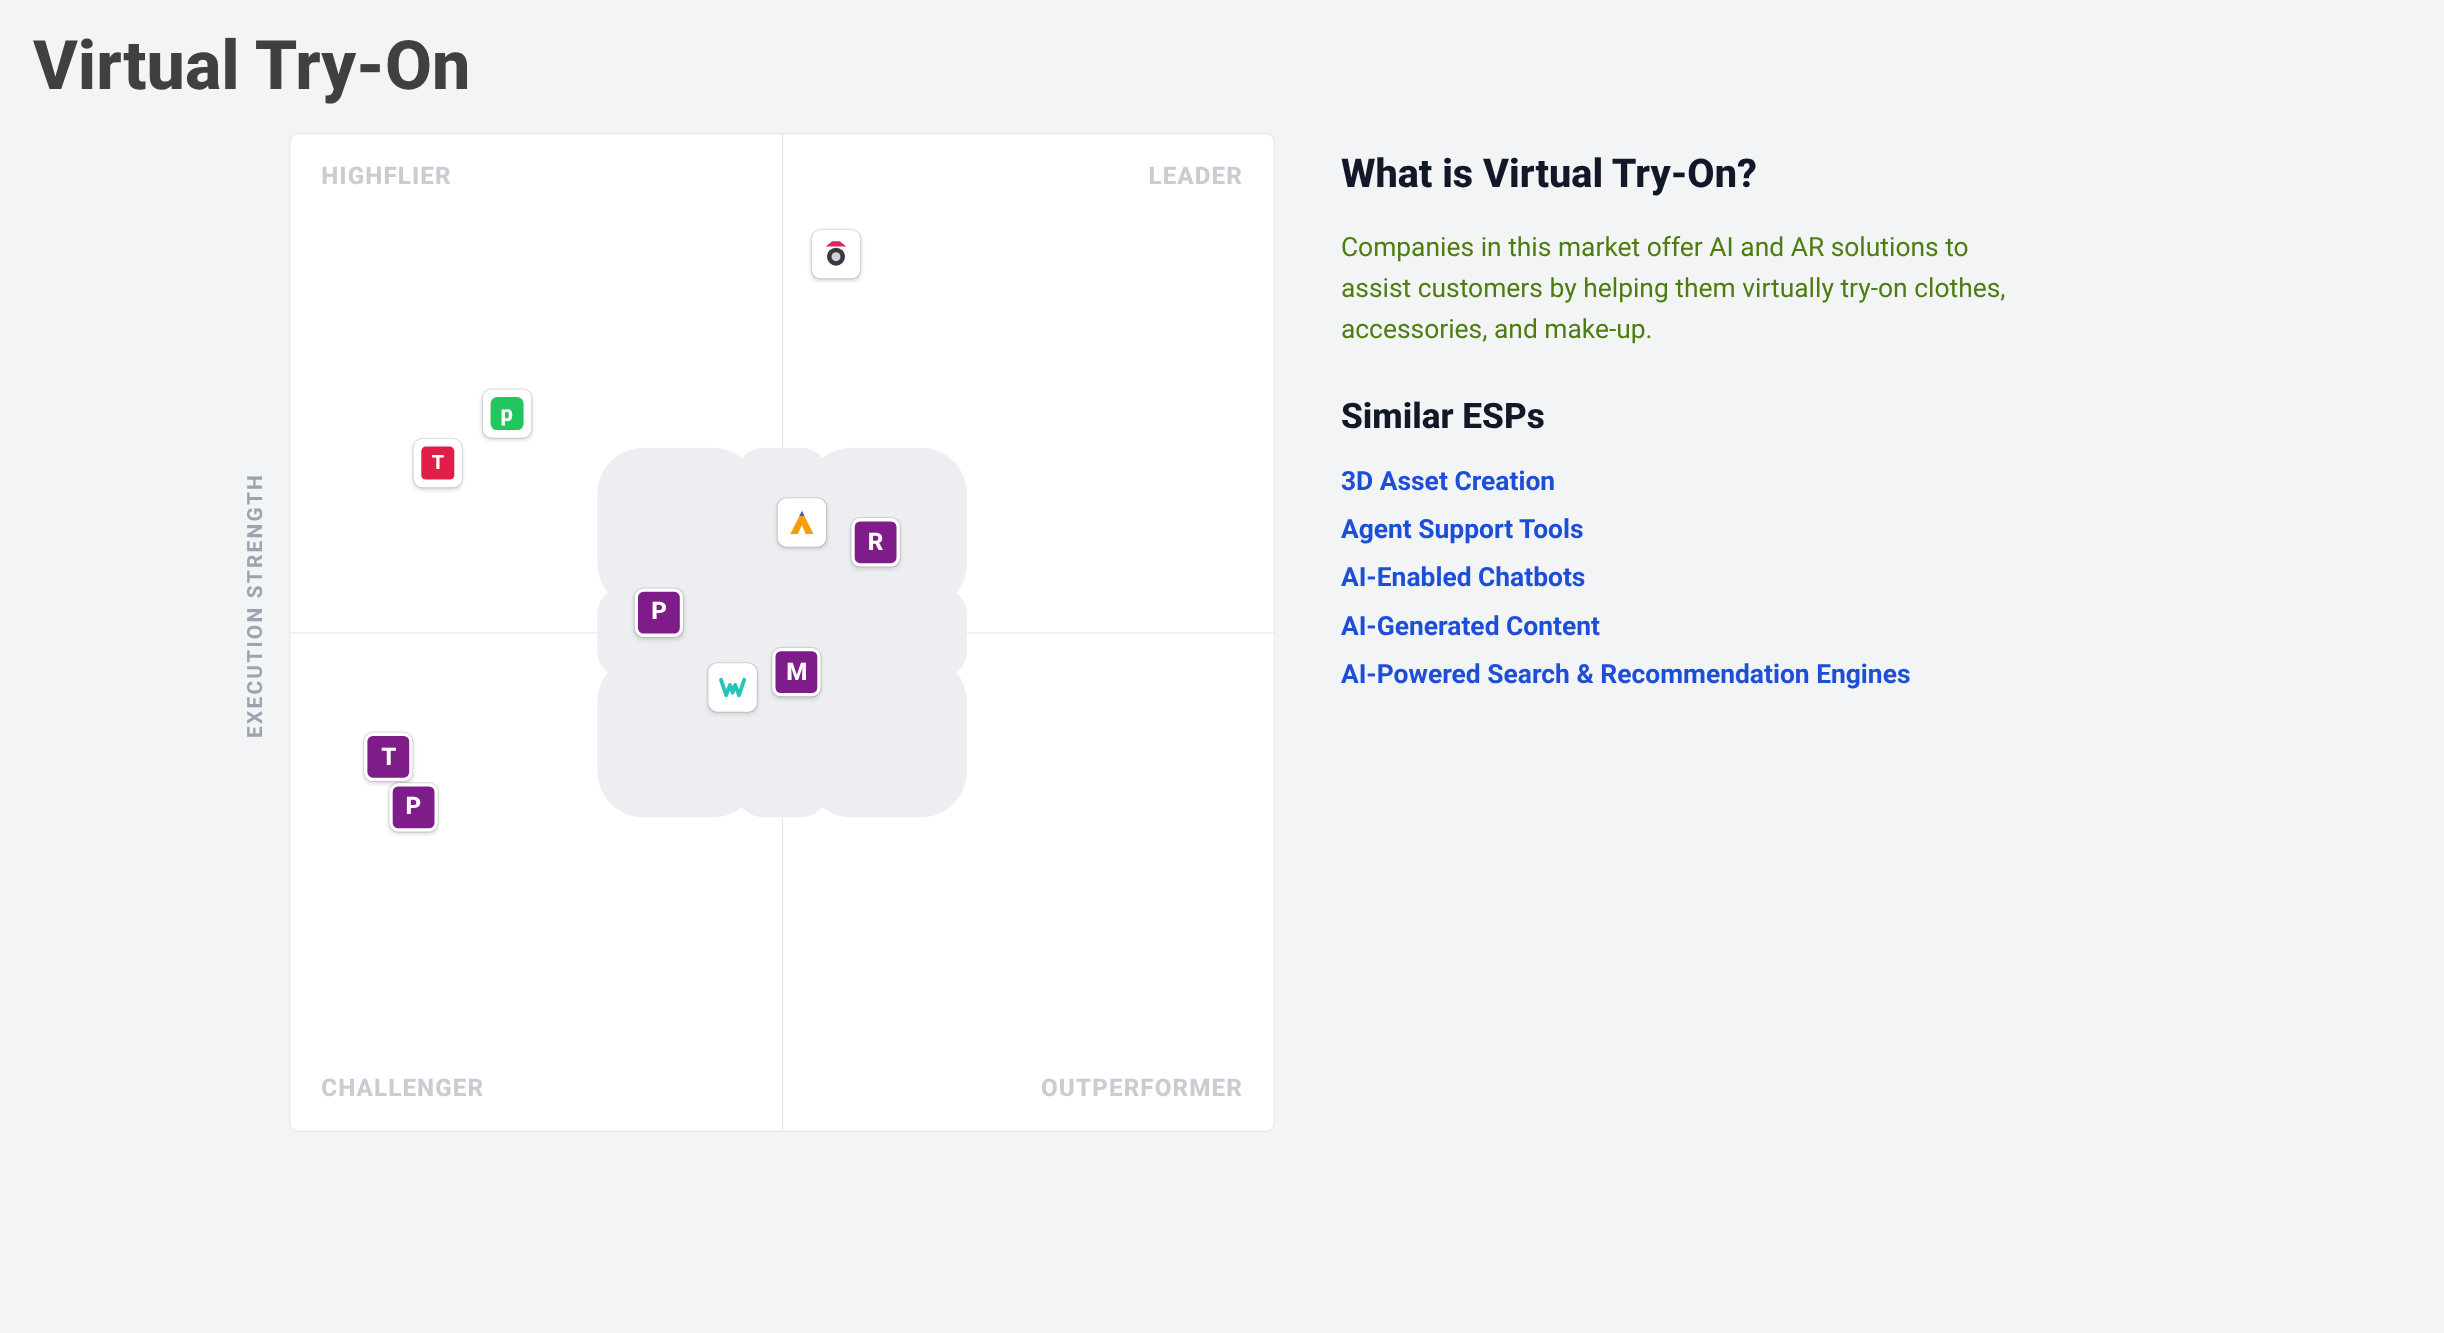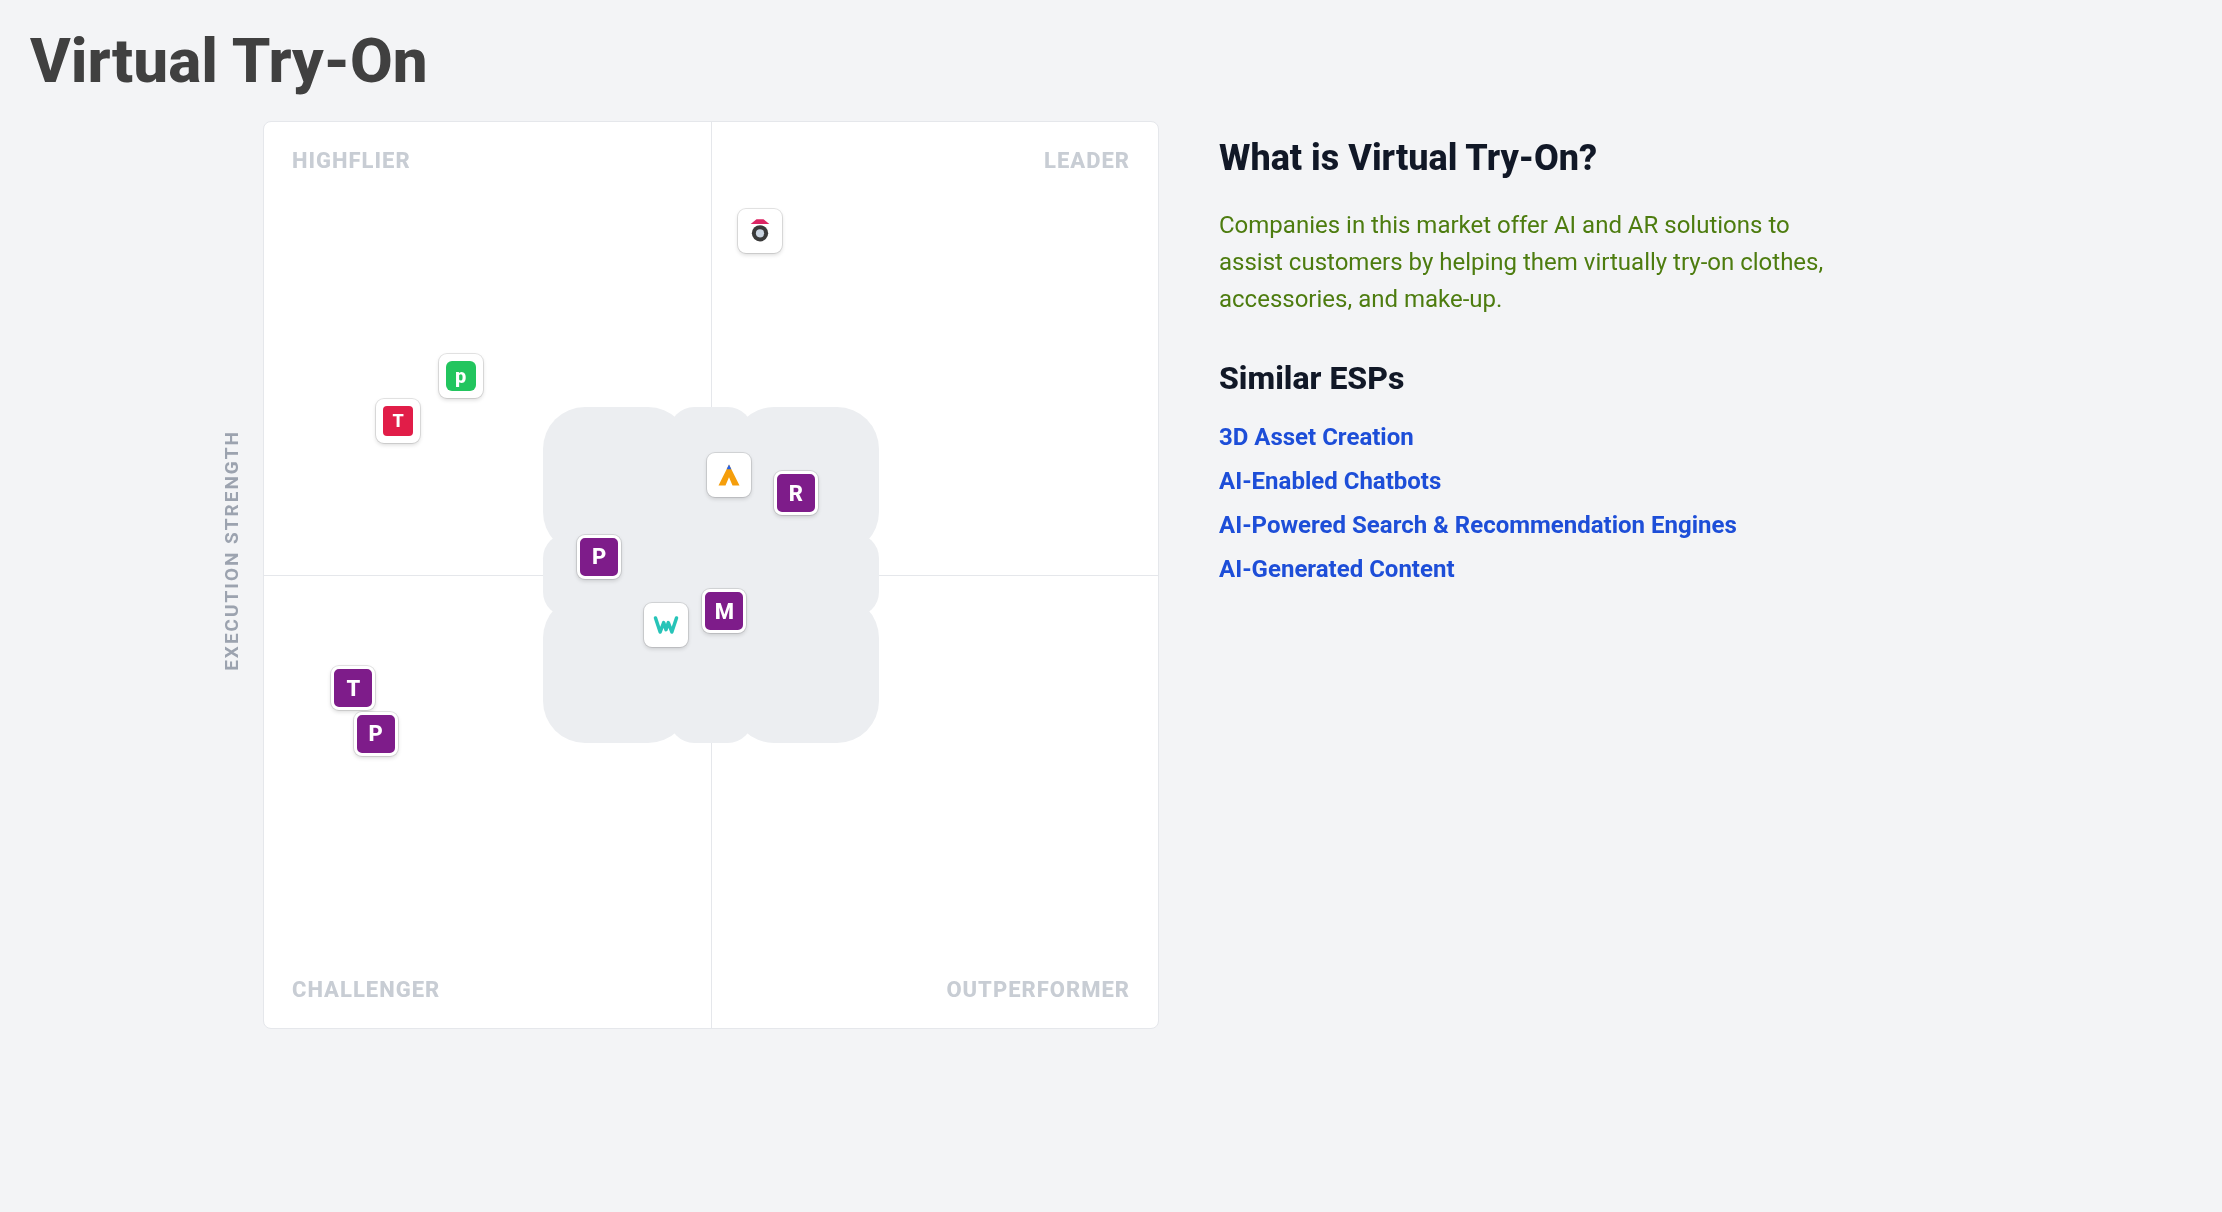--- a/index.html
+++ b/index.html
@@ -245,19 +245,20 @@
           </div>
       </div>
     </div>
 
     <div class="right-col">
       <h2>What is Virtual Try-On?</h2>
       <p>Companies in this market offer AI and AR solutions to assist customers by helping them virtually try-on clothes, accessories, and make-up.</p>
       <h3>Similar ESPs</h3>
       <ul class="esp-list" id="esp-list">
           <li><a href="#">3D Asset Creation</a></li>
+          <li><a href="#">Agent Support Tools</a></li>
           <li><a href="#">AI-Enabled Chatbots</a></li>
+          <li><a href="#">AI-Generated Content</a></li>
           <li><a href="#">AI-Powered Search &amp; Recommendation Engines</a></li>
-          <li><a href="#">AI-Generated Content</a></li>
         </ul>
     </div>
   </div>
 </div>
 
 </body></html>

